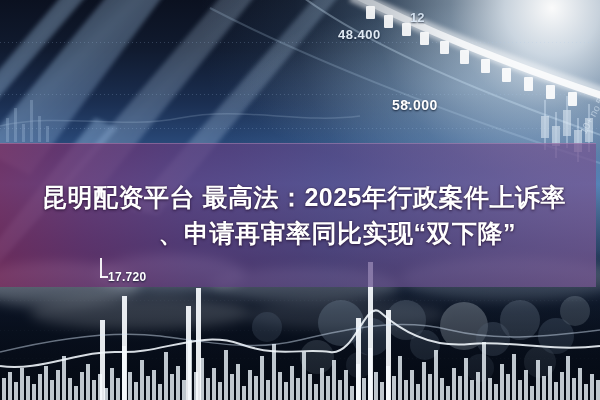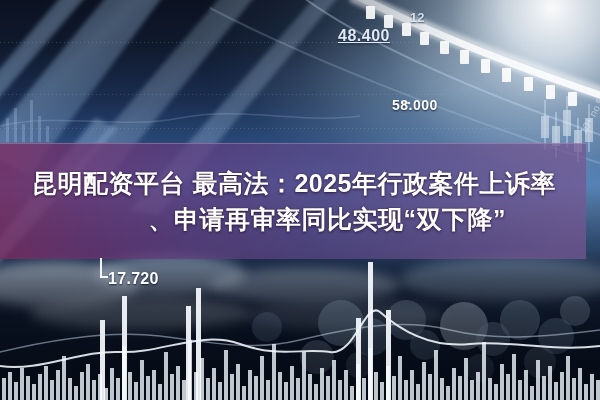--- a/index.html
+++ b/index.html
@@ -71,23 +71,23 @@
     left: 0; right: 0; bottom: 0; height: 150px;
     background: linear-gradient(180deg, rgba(6,12,24,0.0) 0%, rgba(6,12,24,0.55) 35%, rgba(4,9,18,0.82) 100%);
   }
 
   
   .wisp { position: absolute; border-radius: 50%; filter: blur(6px); }
 
   
   .band {
     position: absolute;
-    left: 0; right: 14px;
+    left: 0; right: 4px;
     top: 143px;
-    height: 116px;
+    height: 144px;
     background:
       linear-gradient(90deg,
         rgba(124,44,96,0.80) 0%,
         rgba(110,50,112,0.76) 14%,
         rgba(96,60,126,0.74) 32%,
         rgba(92,72,136,0.72) 55%,
         rgba(104,78,140,0.72) 75%,
         rgba(118,86,146,0.74) 100%);
     display: flex;
     flex-direction: column;
@@ -117,24 +117,24 @@
 
   
   .vlabel {
     position: absolute;
     color: #ffffff;
     font-weight: bold;
     font-family: "Liberation Sans", sans-serif;
     text-shadow: 0 1px 2px rgba(8,20,40,0.85);
     white-space: nowrap;
   }
-  .lbl-48400 { left: 338px; top: 27px;  font-size: 16px; letter-spacing: 0.5px; color: #e9f2fb; opacity: 0.95; text-decoration: underline; }
+  .lbl-48400 { left: 338px; top: 27px;  font-size: 13px; letter-spacing: 0.5px; color: #e9f2fb; opacity: 0.95; }
   .lbl-12    { left: 410px; top: 10px;  font-size: 13px; color: #dce9f7; opacity: 0.9; }
   .lbl-58000 { left: 392px; top: 97px;  font-size: 14px; letter-spacing: 0.5px; color: #ffffff; }
-  .lbl-17720 { left: 108px; top: 270px; font-size: 16px; letter-spacing: 0.3px; color: #ffffff; }
+  .lbl-17720 { left: 108px; top: 270px; font-size: 12px; letter-spacing: 0.3px; color: #ffffff; }
 
   .tick-mark {
     position: absolute;
     background: rgba(255,255,255,0.92);
   }
   .lbl-faint-rot {
     position: absolute;
     right: 4px; top: 96px;
     font-size: 10px;
     color: rgba(225,238,250,0.55);

